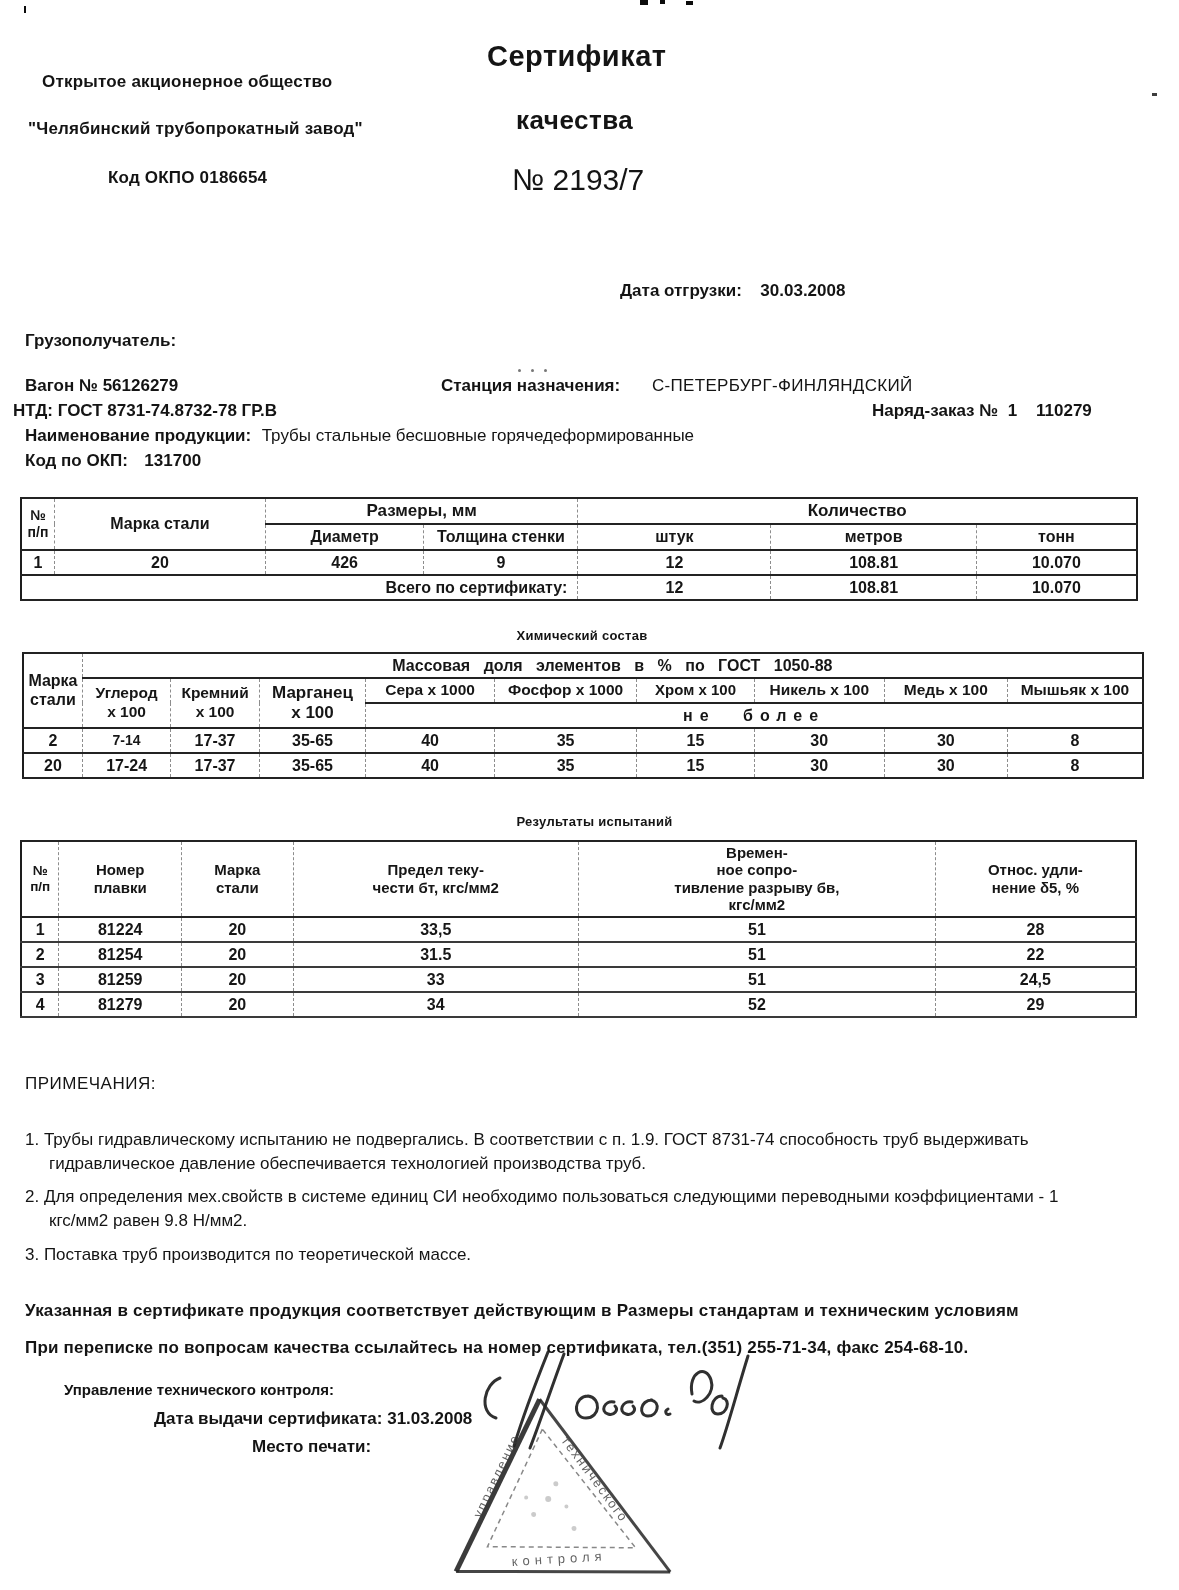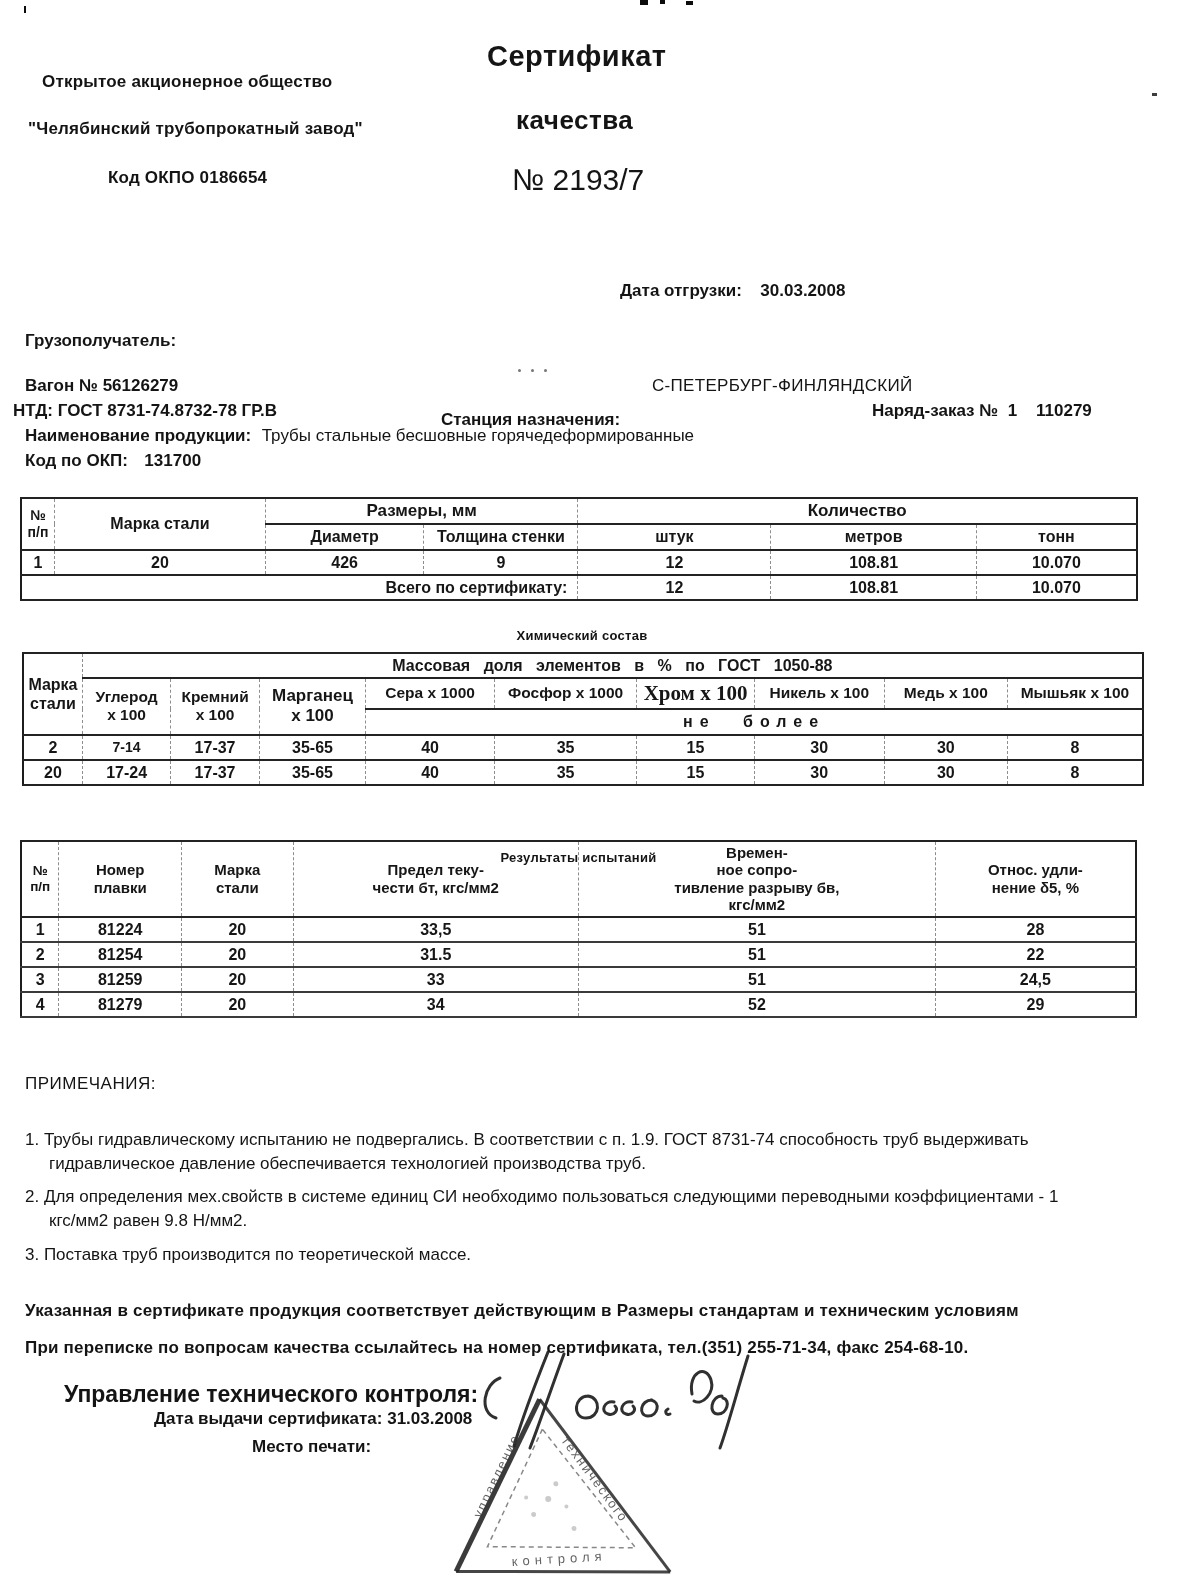--- a/index.html
+++ b/index.html
@@ -68,21 +68,21 @@
   <div class="abs title-num" style="left:512px;top:163px;">№ 2193/7</div>
 
 
   <div class="abs" style="left:620px;top:281px;">
     <span class="lbl">Дата отгрузки:</span>
     <span class="lbl" style="margin-left:14px;">30.03.2008</span>
   </div>
 
   <div class="abs lbl" style="left:25px;top:331px;">Грузополучатель:</div>
   <div class="abs lbl" style="left:25px;top:376px;">Вагон № 56126279</div>
-  <div class="abs lbl" style="left:441px;top:376px;margin-top:34px;">Станция назначения:</div>
+  <div class="abs lbl" style="left:441px;top:376px;">Станция назначения:</div>
   <div class="abs val" style="left:652px;top:376px;letter-spacing:.3px;">С-ПЕТЕРБУРГ-ФИНЛЯНДСКИЙ</div>
   <div class="abs lbl" style="left:13px;top:401px;">НТД: ГОСТ 8731-74.8732-78 ГР.В</div>
   <div class="abs lbl ws-pre" style="left:872px;top:401px;">Наряд-заказ №  1    110279</div>
   <div class="abs" style="left:25px;top:426px;">
     <span class="lbl">Наименование продукции:</span>
     <span class="val" style="margin-left:6px;">Трубы стальные бесшовные горячедеформированные</span>
   </div>
   <div class="abs" style="left:25px;top:451px;">
     <span class="lbl">Код по ОКП:</span>
     <span class="lbl" style="margin-left:12px;">131700</span>
@@ -153,21 +153,21 @@
     </tr>
     <tr>
       <th rowspan="2" class="pre" style="font-size:15.5px;">Углерод
 х 100</th>
       <th rowspan="2" class="pre" style="font-size:15.5px;">Кремний
 х 100</th>
       <th rowspan="2" class="pre" style="font-size:17px;">Марганец
 х 100</th>
       <th style="font-size:15.5px;">Сера х 1000</th>
       <th style="font-size:15.5px;">Фосфор х 1000</th>
-      <th style="font-size:21px;font-family:Liberation Serif, serif;">Хром х 100</th>
+      <th style="font-size:15px;">Хром х 100</th>
       <th style="font-size:15.5px;">Никель х 100</th>
       <th style="font-size:15.5px;">Медь х 100</th>
       <th style="font-size:15.5px;">Мышьяк х 100</th>
     </tr>
     <tr>
       <th colspan="6" class="notmore-cell">не более</th>
     </tr>
     <tr>
       <td>2</td>
       <td style="font-size:14px;">7-14</td>
@@ -188,21 +188,21 @@
       <td>40</td>
       <td>35</td>
       <td>15</td>
       <td>30</td>
       <td>30</td>
       <td>8</td>
     </tr>
     </tbody>
   </table>
 
-  <div class="abs sec-title" style="left:20px;top:814px;width:1117px;margin-top:36px;">Результаты испытаний</div>
+  <div class="abs sec-title" style="left:36px;top:814px;width:1117px;">Результаты испытаний</div>
   <table class="tbl t3 abs" style="left:20px;top:840px;width:1117px;">
     <colgroup>
       <col style="width:3.4%">
         <col style="width:11%">
         <col style="width:10%">
       <col style="width:25.6%">
         <col style="width:32%">
         <col style="width:18%">
     </colgroup>
     <tbody>
@@ -259,21 +259,21 @@
 
   <div class="abs notes-title" style="left:25px;top:1074px;">ПРИМЕЧАНИЯ:</div>
   <div class="abs" style="left:25px;top:1128px;width:1060px;">
     <div class="note-item">1. Трубы гидравлическому испытанию не подвергались. В соответствии с п. 1.9. ГОСТ 8731-74 способность труб выдерживать гидравлическое давление обеспечивается технологией производства труб.</div>
     <div class="note-item">2. Для определения мех.свойств в системе единиц СИ необходимо пользоваться следующими переводными коэффициентами - 1 кгс/мм2 равен 9.8 Н/мм2.</div>
     <div class="note-item">3. Поставка труб производится по теоретической массе.</div>
   </div>
 
   <div class="abs lbl" style="left:25px;top:1301px;letter-spacing:.2px;">Указанная в сертификате продукция соответствует действующим в Размеры стандартам и техническим условиям</div>
   <div class="abs lbl" style="left:25px;top:1338px;letter-spacing:.2px;">При переписке по вопросам качества ссылайтесь на номер сертификата, тел.(351) 255-71-34, факс 254-68-10.</div>
-  <div class="abs lbl" style="left:64px;top:1381px;font-size:23px;">Управление технического контроля:</div>
+  <div class="abs lbl" style="left:64px;top:1381px;font-size:15px;">Управление технического контроля:</div>
   <div class="abs lbl" style="left:154px;top:1409px;">Дата выдачи сертификата: 31.03.2008</div>
   <div class="abs lbl" style="left:252px;top:1437px;">Место печати:</div>
 
   <div class="abs" style="left:470px;top:1348px;">
     <svg width="300" height="115" viewBox="0 0 300 115">
       <g fill="none" stroke="#1a1a1a" stroke-width="3" stroke-linecap="round" opacity="0.9">
         <path d="M30,30 C14,36 8,64 26,70"></path>
         <path d="M78,4 C66,34 50,78 44,98"></path>
         <path d="M94,6 C82,38 68,80 60,100"></path>
         <path d="M118,48 C104,48 102,70 116,70 C130,70 132,50 118,48"></path>

